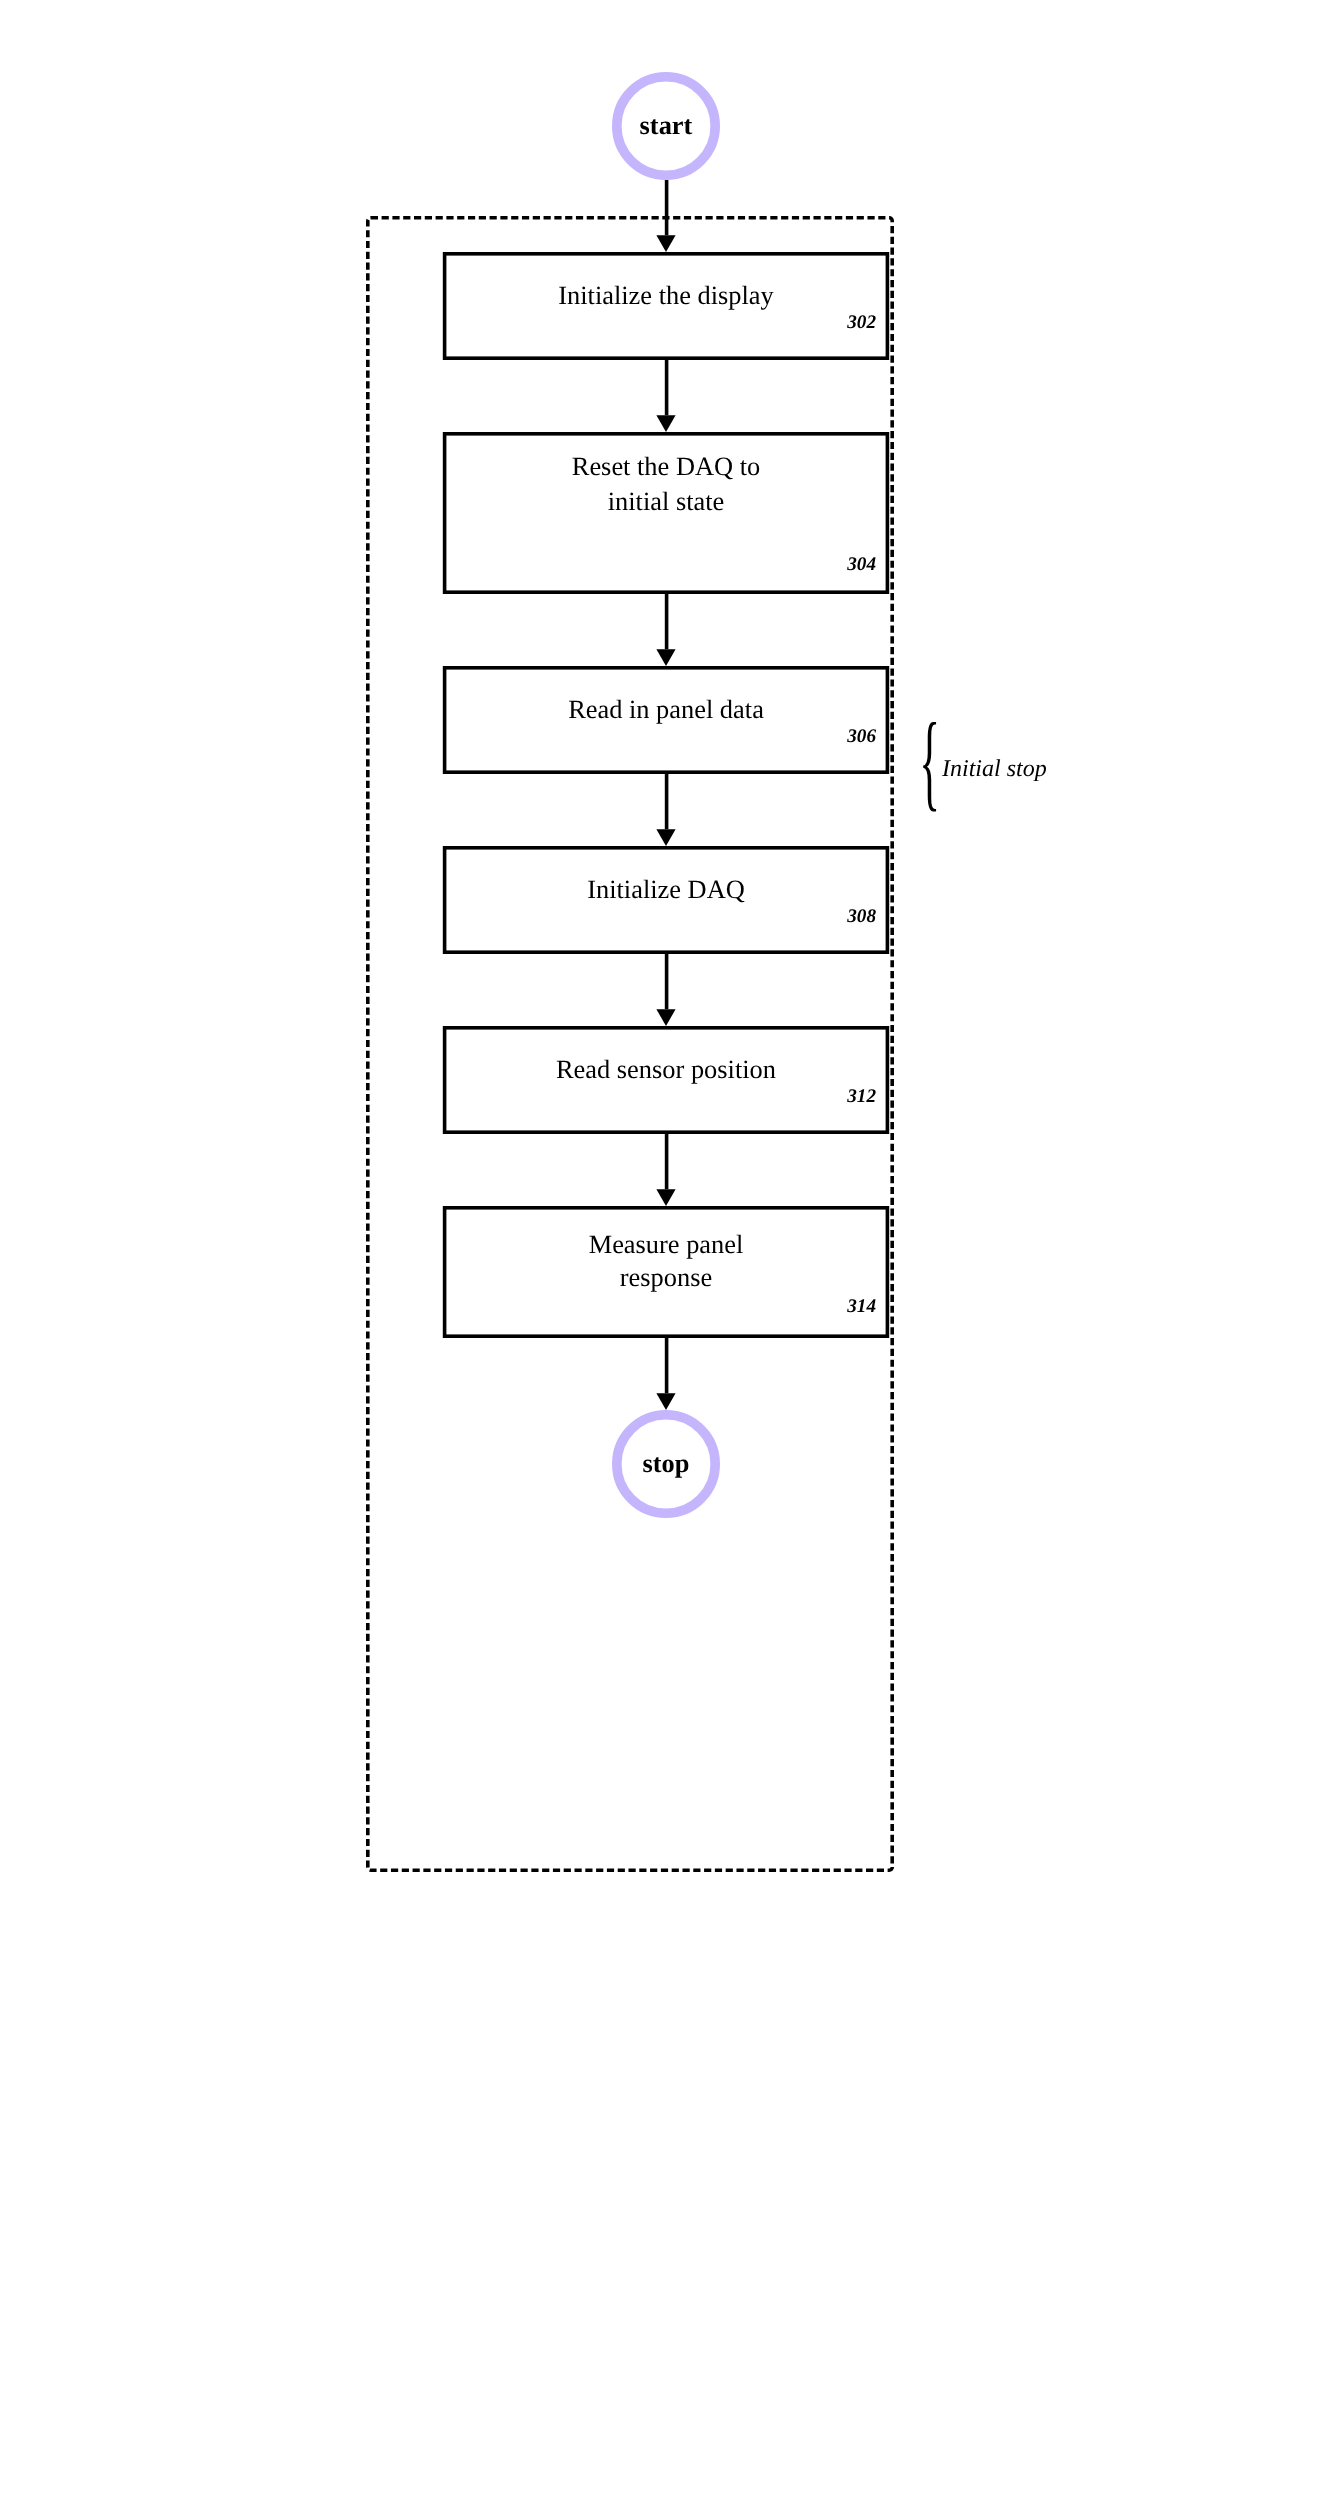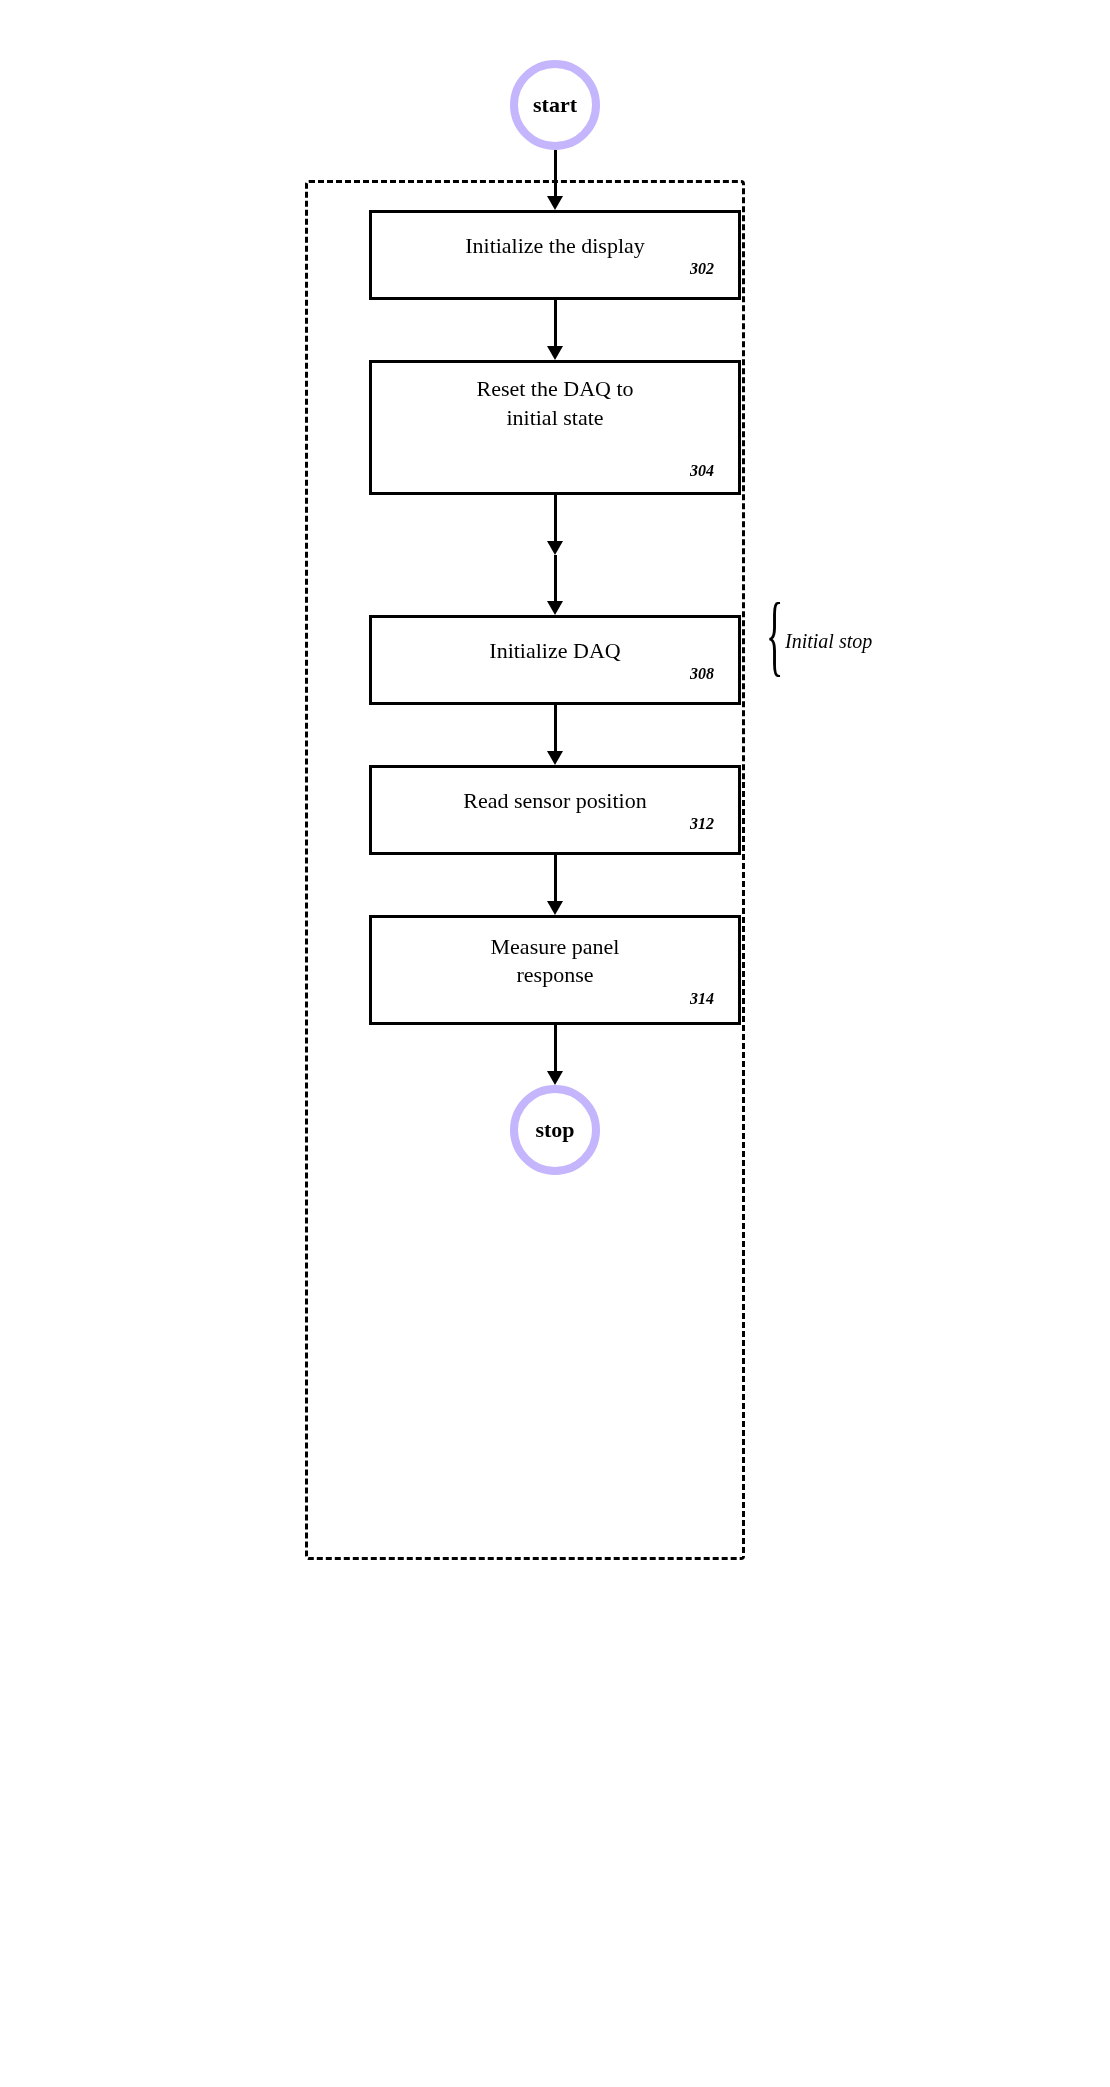--- a/index.html
+++ b/index.html
@@ -64,21 +64,21 @@
 
     .process-box {
       border: 3px solid #000;
       background: #fff;
       width: 372px;
       min-height: 90px;
       display: flex;
       flex-direction: column;
       align-items: center;
       justify-content: center;
-      padding: 12px 20px;
+      padding: 12px 4px;
       position: relative;
       z-index: 2;
     }
 
     .process-box .main-text {
       font-size: 22px;
       font-weight: normal;
       text-align: center;
       line-height: 1.3;
     }
@@ -144,20 +144,24 @@
     <div class="process-box" style="min-height:110px;gap:30px;">
       <span class="main-text">Reset the DAQ to<br>initial state</span>
       <span class="ref-num">304</span>
     </div>
 
     <div class="arrow-connector" style="height:60px;">
       <div class="line" style="height:46px;"></div>
       <div class="arrowhead"></div>
     </div>
 
+    <div class="process-box">
+      <span class="main-text">Read in panel data</span>
+      <span class="ref-num">306</span>
+    </div>
 
     <div class="arrow-connector" style="height:60px;">
       <div class="line" style="height:46px;"></div>
       <div class="arrowhead"></div>
     </div>
 
     <div class="process-box">
       <span class="main-text">Initialize DAQ</span>
       <span class="ref-num">308</span>
     </div>

